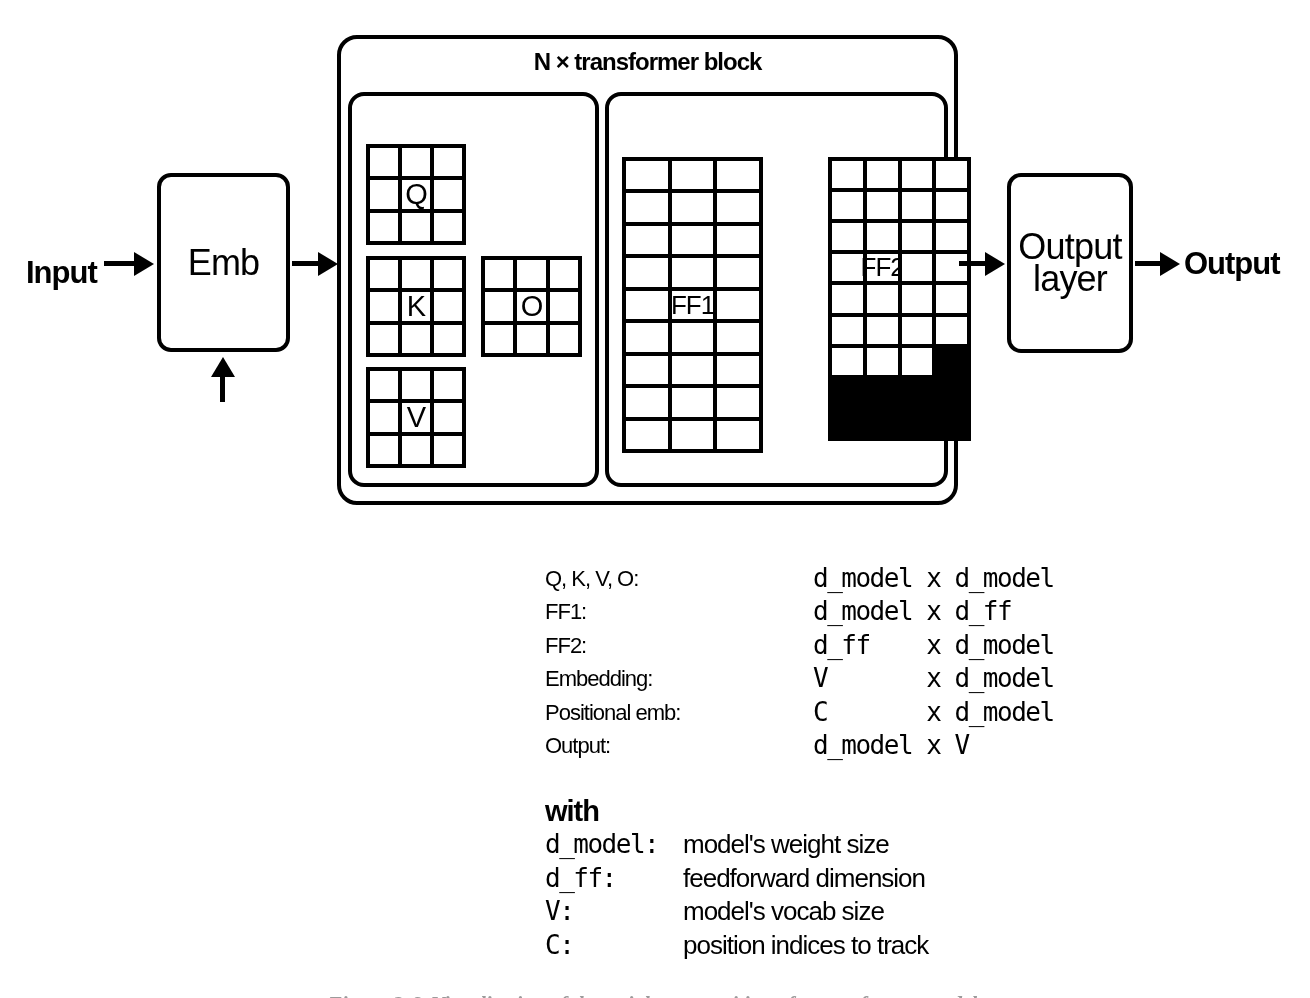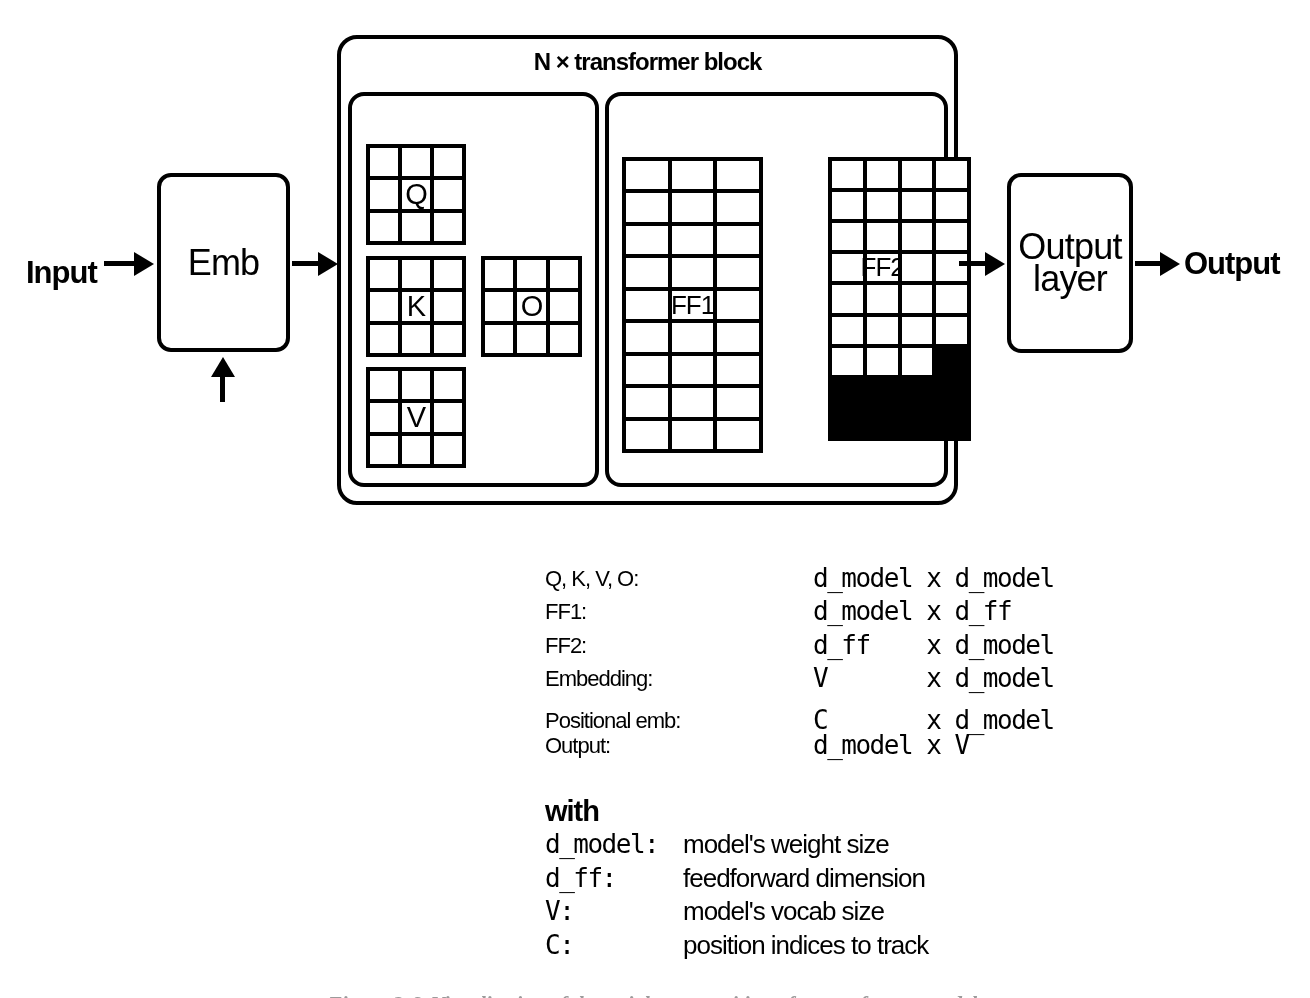--- a/index.html
+++ b/index.html
@@ -222,21 +222,21 @@
     <span class="tvalue">d_model x d_ff</span>
   </div>
   <div class="trow" style="left:545px;top:629px;">
     <span class="tlabel">FF2:</span>
     <span class="tvalue">d_ff    x d_model</span>
   </div>
   <div class="trow" style="left:545px;top:662px;">
     <span class="tlabel">Embedding:</span>
     <span class="tvalue">V       x d_model</span>
   </div>
-  <div class="trow" style="left:545px;top:696px;margin-top:8px;">
+  <div class="trow" style="left:545px;top:696px;">
     <span class="tlabel">Positional emb:</span>
     <span class="tvalue">C       x d_model</span>
   </div>
   <div class="trow" style="left:545px;top:729px;">
     <span class="tlabel">Output:</span>
     <span class="tvalue">d_model x V</span>
   </div>
 
   <div class="tb-title" style="left:545px;top:794px;">with</div>
 

